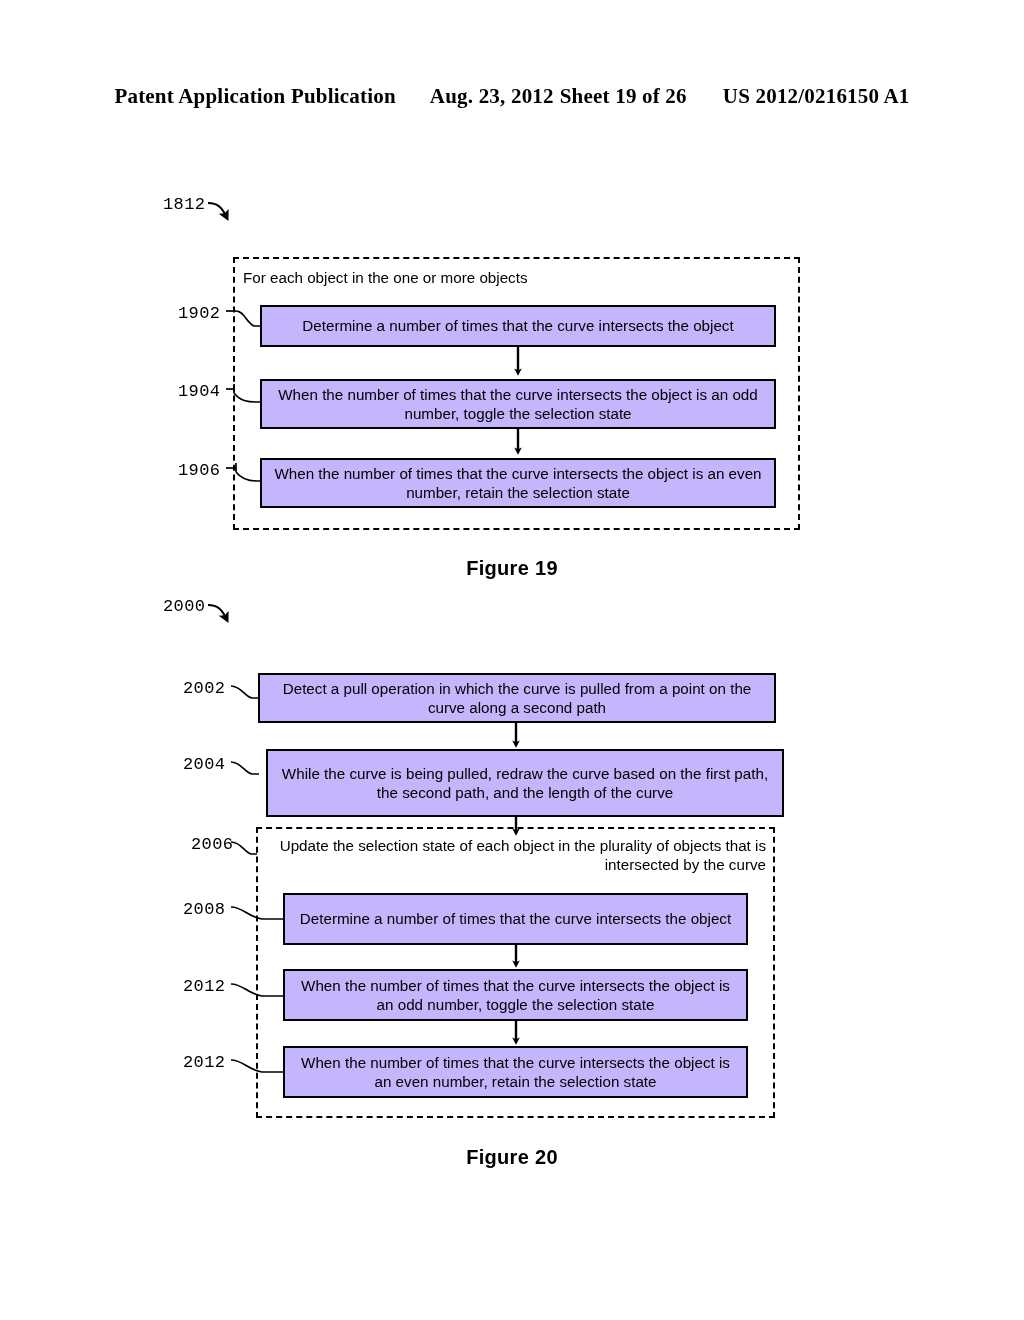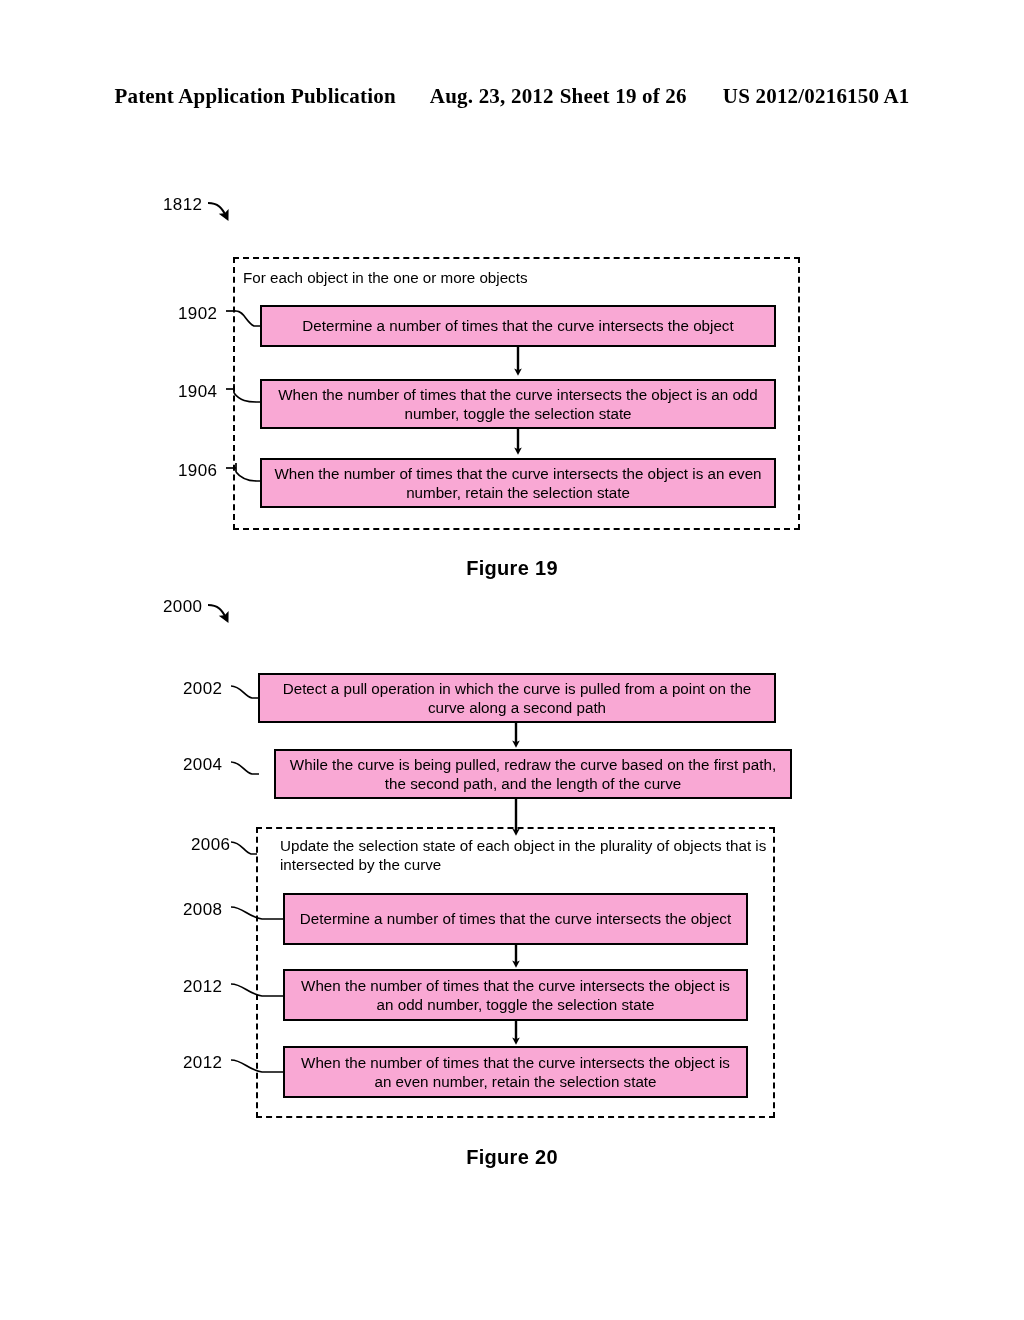--- a/index.html
+++ b/index.html
@@ -46,21 +46,21 @@
     letter-spacing: 0.3px;
   }
   #fig19-caption { top: 557px; left: 0; }
   #fig20-caption { top: 1146px; left: 0; }
 
   
   .proc-box {
     position: absolute;
     box-sizing: border-box;
     border: 2px solid #000;
-    background: #f9a8d4;
+    background: #c4b5fd;
     display: flex;
     align-items: center;
     justify-content: center;
     text-align: center;
     padding: 3px 8px;
     font-size: 15.2px;
     line-height: 1.28;
     z-index: 3;
   }
   .proc-box .txt { display: block; }
@@ -74,27 +74,27 @@
     z-index: 1;
   }
 
   
   .group-label {
     position: absolute;
     font-size: 15.2px;
     line-height: 1.28;
     z-index: 4;
   }
-  .group-label.centered { text-align: left; margin-left: 14px; }
+  .group-label.centered { text-align: right; }
 
   
   .ref-num {
     position: absolute;
     font-size: 17px;
-    font-family: Liberation Sans, sans-serif;
+    font-family: Liberation Mono, monospace;
     letter-spacing: 0.4px;
     z-index: 5;
     white-space: nowrap;
   }
 
   
   #vector-layer {
     position: absolute;
     top: 0;
     left: 0;
@@ -138,21 +138,21 @@
 <div class="fig-caption" id="fig19-caption">Figure 19</div>
 
 <div class="ref-num" id="ref-2000" style="left:163px; top:597px;text-align:right;">2000</div>
 
 <div class="ref-num" style="left:183px; top:679px;">2002</div>
 <div class="proc-box" id="box-2002" style="left:258px; top:673px; width:518px; height:50px;">
   <span class="txt">Detect a pull operation in which the curve is pulled from a point on the curve along a second path</span>
 </div>
 
 <div class="ref-num" style="left:183px; top:755px;">2004</div>
-<div class="proc-box" id="box-2004" style="left:274px; top:749px; width:518px; height:50px;">
+<div class="proc-box" id="box-2004" style="left:266px; top:749px; width:518px; height:68px;">
   <span class="txt">While the curve is being pulled, redraw the curve based on the first path, the second path, and the length of the curve</span>
 </div>
 
 <div class="dashed-group" id="fig20-group" style="left:256px; top:827px; width:519px; height:291px;"></div>
 
 <div class="ref-num" style="left:183px; top:835px;margin-left:8px;">2006</div>
 <div class="group-label centered" id="fig20-group-heading" style="left:266px; top:836px; width:500px;">Update the selection state of each object in the plurality of objects that is intersected by the curve</div>
 
 <div class="ref-num" style="left:183px; top:900px;">2008</div>
 <div class="proc-box" id="box-2008" style="left:283px; top:893px; width:465px; height:52px;">

